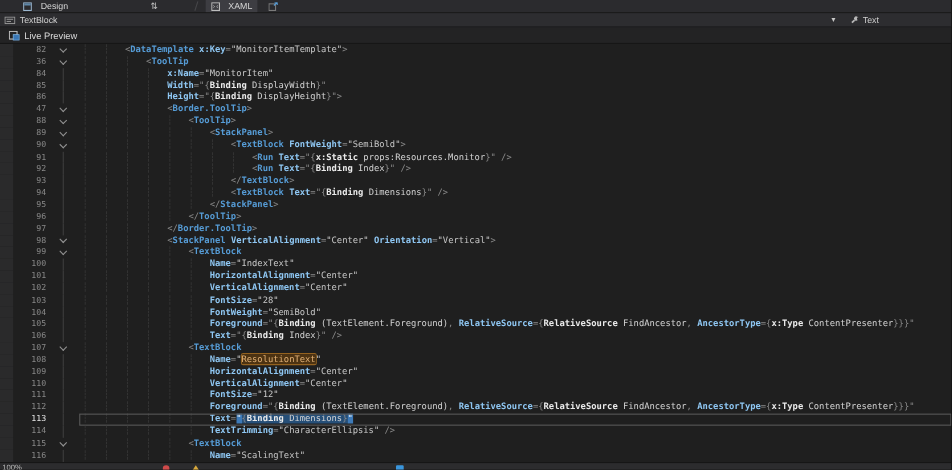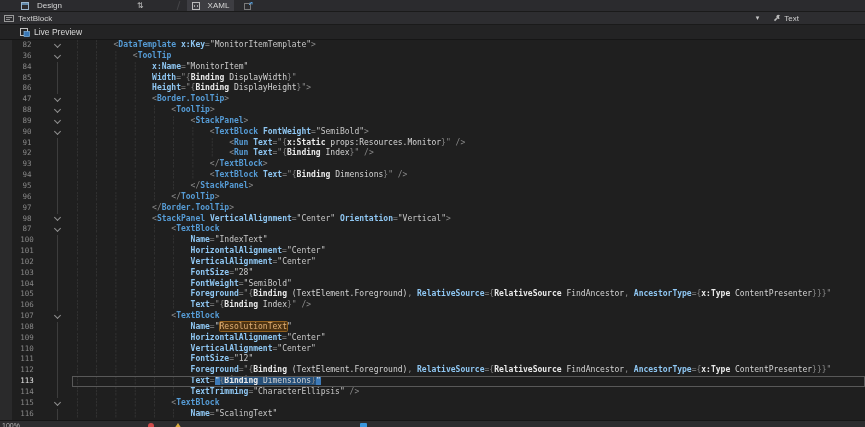--- a/index.html
+++ b/index.html
@@ -18,28 +18,28 @@
 
   
   .crumbbar{height:12px;background:#2d2d30;display:flex;align-items:center;font-size:8px;border-bottom:1px solid #1a1a1a;}
   .crumb-left{display:flex;align-items:center;gap:4px;margin-left:4px;}
   .crumb-spacer{flex:1;}
   .dd-chev{color:#c8c8c8;font-size:7px;margin-right:14px;}
   .tool-group{display:flex;align-items:center;gap:3px;margin-right:66px;}
 
   
   .previewbar{height:14px;background:#232324;display:flex;align-items:center;gap:4px;
-              border-bottom:1px solid #161616;font-size:8.5px;color:#dadada;padding-left:20px;}
+              border-bottom:1px solid #161616;font-size:8.5px;color:#dadada;padding-left:8px;}
 
   
   .editor{position:relative;height:380px;background:#1f1f1f;
           font-family:"DejaVu Sans Mono","Liberation Mono",monospace;font-size:8px;}
   .code-line{display:flex;height:10.857px;line-height:10.857px;white-space:pre;}
   .ind-margin{width:12px;background:#2a2a2b;flex:none;}
-  .ln{width:30px;flex:none;text-align:center;color:#888888;font-size:7.5px;}
+  .ln{width:30px;flex:none;text-align:right;color:#888888;font-size:7.5px;}
   .fold{width:30px;flex:none;display:flex;justify-content:center;align-items:center;}
   .chev{width:4px;height:4px;border-right:1px solid #909090;border-bottom:1px solid #909090;
         transform:rotate(45deg);margin-top:-2px;}
   .fline{width:1px;height:100%;background:#3d3d3d;}
   .ltext{flex:1;padding-left:3px;color:#c8c8c8;}
   .current-line .ltext{outline:1px solid #585858;outline-offset:-1px;}
   .current-line .ln{color:#e4e4e4;}
   .guide{color:#3c3c3c;}
   .tk-d{color:#8a8a8a;}
   .tk-t{color:#569cd6;font-weight:bold;}
@@ -140,21 +140,21 @@
         <div class="code-line"><div class="ind-margin"></div><div class="ln">89</div><div class="fold"><span class="chev"></span></div><div class="ltext"><span class="guide">┆   </span><span class="guide">┆   </span><span class="guide">┆   </span><span class="guide">┆   </span><span class="guide">┆   </span><span class="guide">┆   </span><span class="tk-d">&lt;</span><span class="tk-t">StackPanel</span><span class="tk-d">&gt;</span></div></div>
         <div class="code-line"><div class="ind-margin"></div><div class="ln">90</div><div class="fold"><span class="chev"></span></div><div class="ltext"><span class="guide">┆   </span><span class="guide">┆   </span><span class="guide">┆   </span><span class="guide">┆   </span><span class="guide">┆   </span><span class="guide">┆   </span><span class="guide">┆   </span><span class="tk-d">&lt;</span><span class="tk-t">TextBlock</span><span class="tk-_"> </span><span class="tk-a">FontWeight</span><span class="tk-d">=</span><span class="tk-v">"SemiBold"</span><span class="tk-d">&gt;</span></div></div>
         <div class="code-line"><div class="ind-margin"></div><div class="ln">91</div><div class="fold"><span class="fline"></span></div><div class="ltext"><span class="guide">┆   </span><span class="guide">┆   </span><span class="guide">┆   </span><span class="guide">┆   </span><span class="guide">┆   </span><span class="guide">┆   </span><span class="guide">┆   </span><span class="guide">┆   </span><span class="tk-d">&lt;</span><span class="tk-t">Run</span><span class="tk-_"> </span><span class="tk-a">Text</span><span class="tk-d">=</span><span class="tk-d">"{</span><span class="tk-e">x:Static</span><span class="tk-i"> props:Resources.Monitor</span><span class="tk-d">}"</span><span class="tk-_"> </span><span class="tk-d">/&gt;</span></div></div>
         <div class="code-line"><div class="ind-margin"></div><div class="ln">92</div><div class="fold"><span class="fline"></span></div><div class="ltext"><span class="guide">┆   </span><span class="guide">┆   </span><span class="guide">┆   </span><span class="guide">┆   </span><span class="guide">┆   </span><span class="guide">┆   </span><span class="guide">┆   </span><span class="guide">┆   </span><span class="tk-d">&lt;</span><span class="tk-t">Run</span><span class="tk-_"> </span><span class="tk-a">Text</span><span class="tk-d">=</span><span class="tk-d">"{</span><span class="tk-e">Binding</span><span class="tk-i"> Index</span><span class="tk-d">}"</span><span class="tk-_"> </span><span class="tk-d">/&gt;</span></div></div>
         <div class="code-line"><div class="ind-margin"></div><div class="ln">93</div><div class="fold"><span class="fline"></span></div><div class="ltext"><span class="guide">┆   </span><span class="guide">┆   </span><span class="guide">┆   </span><span class="guide">┆   </span><span class="guide">┆   </span><span class="guide">┆   </span><span class="guide">┆   </span><span class="tk-d">&lt;/</span><span class="tk-t">TextBlock</span><span class="tk-d">&gt;</span></div></div>
         <div class="code-line"><div class="ind-margin"></div><div class="ln">94</div><div class="fold"><span class="fline"></span></div><div class="ltext"><span class="guide">┆   </span><span class="guide">┆   </span><span class="guide">┆   </span><span class="guide">┆   </span><span class="guide">┆   </span><span class="guide">┆   </span><span class="guide">┆   </span><span class="tk-d">&lt;</span><span class="tk-t">TextBlock</span><span class="tk-_"> </span><span class="tk-a">Text</span><span class="tk-d">=</span><span class="tk-d">"{</span><span class="tk-e">Binding</span><span class="tk-i"> Dimensions</span><span class="tk-d">}"</span><span class="tk-_"> </span><span class="tk-d">/&gt;</span></div></div>
         <div class="code-line"><div class="ind-margin"></div><div class="ln">95</div><div class="fold"><span class="fline"></span></div><div class="ltext"><span class="guide">┆   </span><span class="guide">┆   </span><span class="guide">┆   </span><span class="guide">┆   </span><span class="guide">┆   </span><span class="guide">┆   </span><span class="tk-d">&lt;/</span><span class="tk-t">StackPanel</span><span class="tk-d">&gt;</span></div></div>
         <div class="code-line"><div class="ind-margin"></div><div class="ln">96</div><div class="fold"><span class="fline"></span></div><div class="ltext"><span class="guide">┆   </span><span class="guide">┆   </span><span class="guide">┆   </span><span class="guide">┆   </span><span class="guide">┆   </span><span class="tk-d">&lt;/</span><span class="tk-t">ToolTip</span><span class="tk-d">&gt;</span></div></div>
         <div class="code-line"><div class="ind-margin"></div><div class="ln">97</div><div class="fold"><span class="fline"></span></div><div class="ltext"><span class="guide">┆   </span><span class="guide">┆   </span><span class="guide">┆   </span><span class="guide">┆   </span><span class="tk-d">&lt;/</span><span class="tk-t">Border.ToolTip</span><span class="tk-d">&gt;</span></div></div>
         <div class="code-line"><div class="ind-margin"></div><div class="ln">98</div><div class="fold"><span class="chev"></span></div><div class="ltext"><span class="guide">┆   </span><span class="guide">┆   </span><span class="guide">┆   </span><span class="guide">┆   </span><span class="tk-d">&lt;</span><span class="tk-t">StackPanel</span><span class="tk-_"> </span><span class="tk-a">VerticalAlignment</span><span class="tk-d">=</span><span class="tk-v">"Center"</span><span class="tk-_"> </span><span class="tk-a">Orientation</span><span class="tk-d">=</span><span class="tk-v">"Vertical"</span><span class="tk-d">&gt;</span></div></div>
-        <div class="code-line"><div class="ind-margin"></div><div class="ln">87</div><div class="fold"><span class="chev"></span></div><div class="ltext"><span class="guide">┆   </span><span class="guide">┆   </span><span class="guide">┆   </span><span class="guide">┆   </span><span class="guide">┆   </span><span class="tk-d">&lt;</span><span class="tk-t">TextBlock</span></div></div>
+        <div class="code-line"><div class="ind-margin"></div><div class="ln">99</div><div class="fold"><span class="chev"></span></div><div class="ltext"><span class="guide">┆   </span><span class="guide">┆   </span><span class="guide">┆   </span><span class="guide">┆   </span><span class="guide">┆   </span><span class="tk-d">&lt;</span><span class="tk-t">TextBlock</span></div></div>
         <div class="code-line"><div class="ind-margin"></div><div class="ln">100</div><div class="fold"><span class="fline"></span></div><div class="ltext"><span class="guide">┆   </span><span class="guide">┆   </span><span class="guide">┆   </span><span class="guide">┆   </span><span class="guide">┆   </span><span class="guide">┆   </span><span class="tk-a">Name</span><span class="tk-d">=</span><span class="tk-v">"IndexText"</span></div></div>
         <div class="code-line"><div class="ind-margin"></div><div class="ln">101</div><div class="fold"><span class="fline"></span></div><div class="ltext"><span class="guide">┆   </span><span class="guide">┆   </span><span class="guide">┆   </span><span class="guide">┆   </span><span class="guide">┆   </span><span class="guide">┆   </span><span class="tk-a">HorizontalAlignment</span><span class="tk-d">=</span><span class="tk-v">"Center"</span></div></div>
         <div class="code-line"><div class="ind-margin"></div><div class="ln">102</div><div class="fold"><span class="fline"></span></div><div class="ltext"><span class="guide">┆   </span><span class="guide">┆   </span><span class="guide">┆   </span><span class="guide">┆   </span><span class="guide">┆   </span><span class="guide">┆   </span><span class="tk-a">VerticalAlignment</span><span class="tk-d">=</span><span class="tk-v">"Center"</span></div></div>
         <div class="code-line"><div class="ind-margin"></div><div class="ln">103</div><div class="fold"><span class="fline"></span></div><div class="ltext"><span class="guide">┆   </span><span class="guide">┆   </span><span class="guide">┆   </span><span class="guide">┆   </span><span class="guide">┆   </span><span class="guide">┆   </span><span class="tk-a">FontSize</span><span class="tk-d">=</span><span class="tk-v">"28"</span></div></div>
         <div class="code-line"><div class="ind-margin"></div><div class="ln">104</div><div class="fold"><span class="fline"></span></div><div class="ltext"><span class="guide">┆   </span><span class="guide">┆   </span><span class="guide">┆   </span><span class="guide">┆   </span><span class="guide">┆   </span><span class="guide">┆   </span><span class="tk-a">FontWeight</span><span class="tk-d">=</span><span class="tk-v">"SemiBold"</span></div></div>
         <div class="code-line"><div class="ind-margin"></div><div class="ln">105</div><div class="fold"><span class="fline"></span></div><div class="ltext"><span class="guide">┆   </span><span class="guide">┆   </span><span class="guide">┆   </span><span class="guide">┆   </span><span class="guide">┆   </span><span class="guide">┆   </span><span class="tk-a">Foreground</span><span class="tk-d">=</span><span class="tk-d">"{</span><span class="tk-e">Binding</span><span class="tk-i"> (TextElement.Foreground)</span><span class="tk-d">,</span><span class="tk-_"> </span><span class="tk-a">RelativeSource</span><span class="tk-d">=</span><span class="tk-d">{</span><span class="tk-e">RelativeSource</span><span class="tk-i"> FindAncestor</span><span class="tk-d">,</span><span class="tk-_"> </span><span class="tk-a">AncestorType</span><span class="tk-d">=</span><span class="tk-d">{</span><span class="tk-e">x:Type</span><span class="tk-i"> ContentPresenter</span><span class="tk-d">}}}"</span></div></div>
         <div class="code-line"><div class="ind-margin"></div><div class="ln">106</div><div class="fold"><span class="fline"></span></div><div class="ltext"><span class="guide">┆   </span><span class="guide">┆   </span><span class="guide">┆   </span><span class="guide">┆   </span><span class="guide">┆   </span><span class="guide">┆   </span><span class="tk-a">Text</span><span class="tk-d">=</span><span class="tk-d">"{</span><span class="tk-e">Binding</span><span class="tk-i"> Index</span><span class="tk-d">}"</span><span class="tk-_"> </span><span class="tk-d">/&gt;</span></div></div>
         <div class="code-line"><div class="ind-margin"></div><div class="ln">107</div><div class="fold"><span class="chev"></span></div><div class="ltext"><span class="guide">┆   </span><span class="guide">┆   </span><span class="guide">┆   </span><span class="guide">┆   </span><span class="guide">┆   </span><span class="tk-d">&lt;</span><span class="tk-t">TextBlock</span></div></div>
         <div class="code-line"><div class="ind-margin"></div><div class="ln">108</div><div class="fold"><span class="fline"></span></div><div class="ltext"><span class="guide">┆   </span><span class="guide">┆   </span><span class="guide">┆   </span><span class="guide">┆   </span><span class="guide">┆   </span><span class="guide">┆   </span><span class="tk-a">Name</span><span class="tk-d">=</span><span class="tk-v">"</span><span class="tk-v m-ref">ResolutionText</span><span class="tk-v">"</span></div></div>
         <div class="code-line"><div class="ind-margin"></div><div class="ln">109</div><div class="fold"><span class="fline"></span></div><div class="ltext"><span class="guide">┆   </span><span class="guide">┆   </span><span class="guide">┆   </span><span class="guide">┆   </span><span class="guide">┆   </span><span class="guide">┆   </span><span class="tk-a">HorizontalAlignment</span><span class="tk-d">=</span><span class="tk-v">"Center"</span></div></div>

